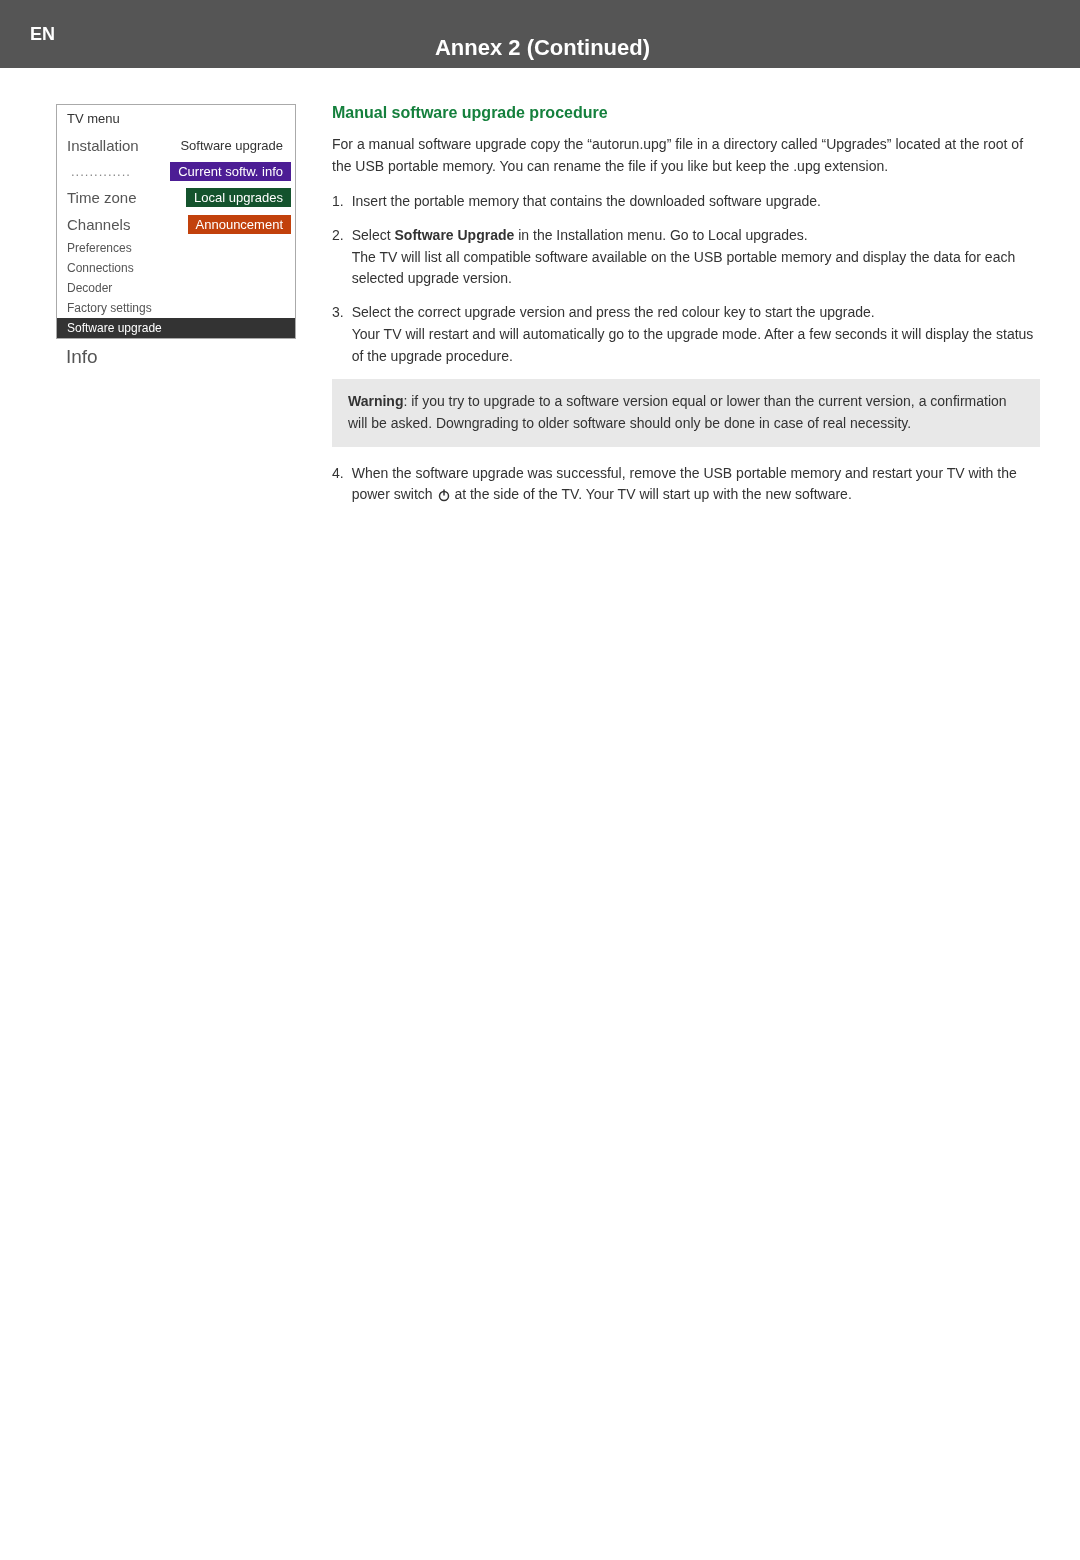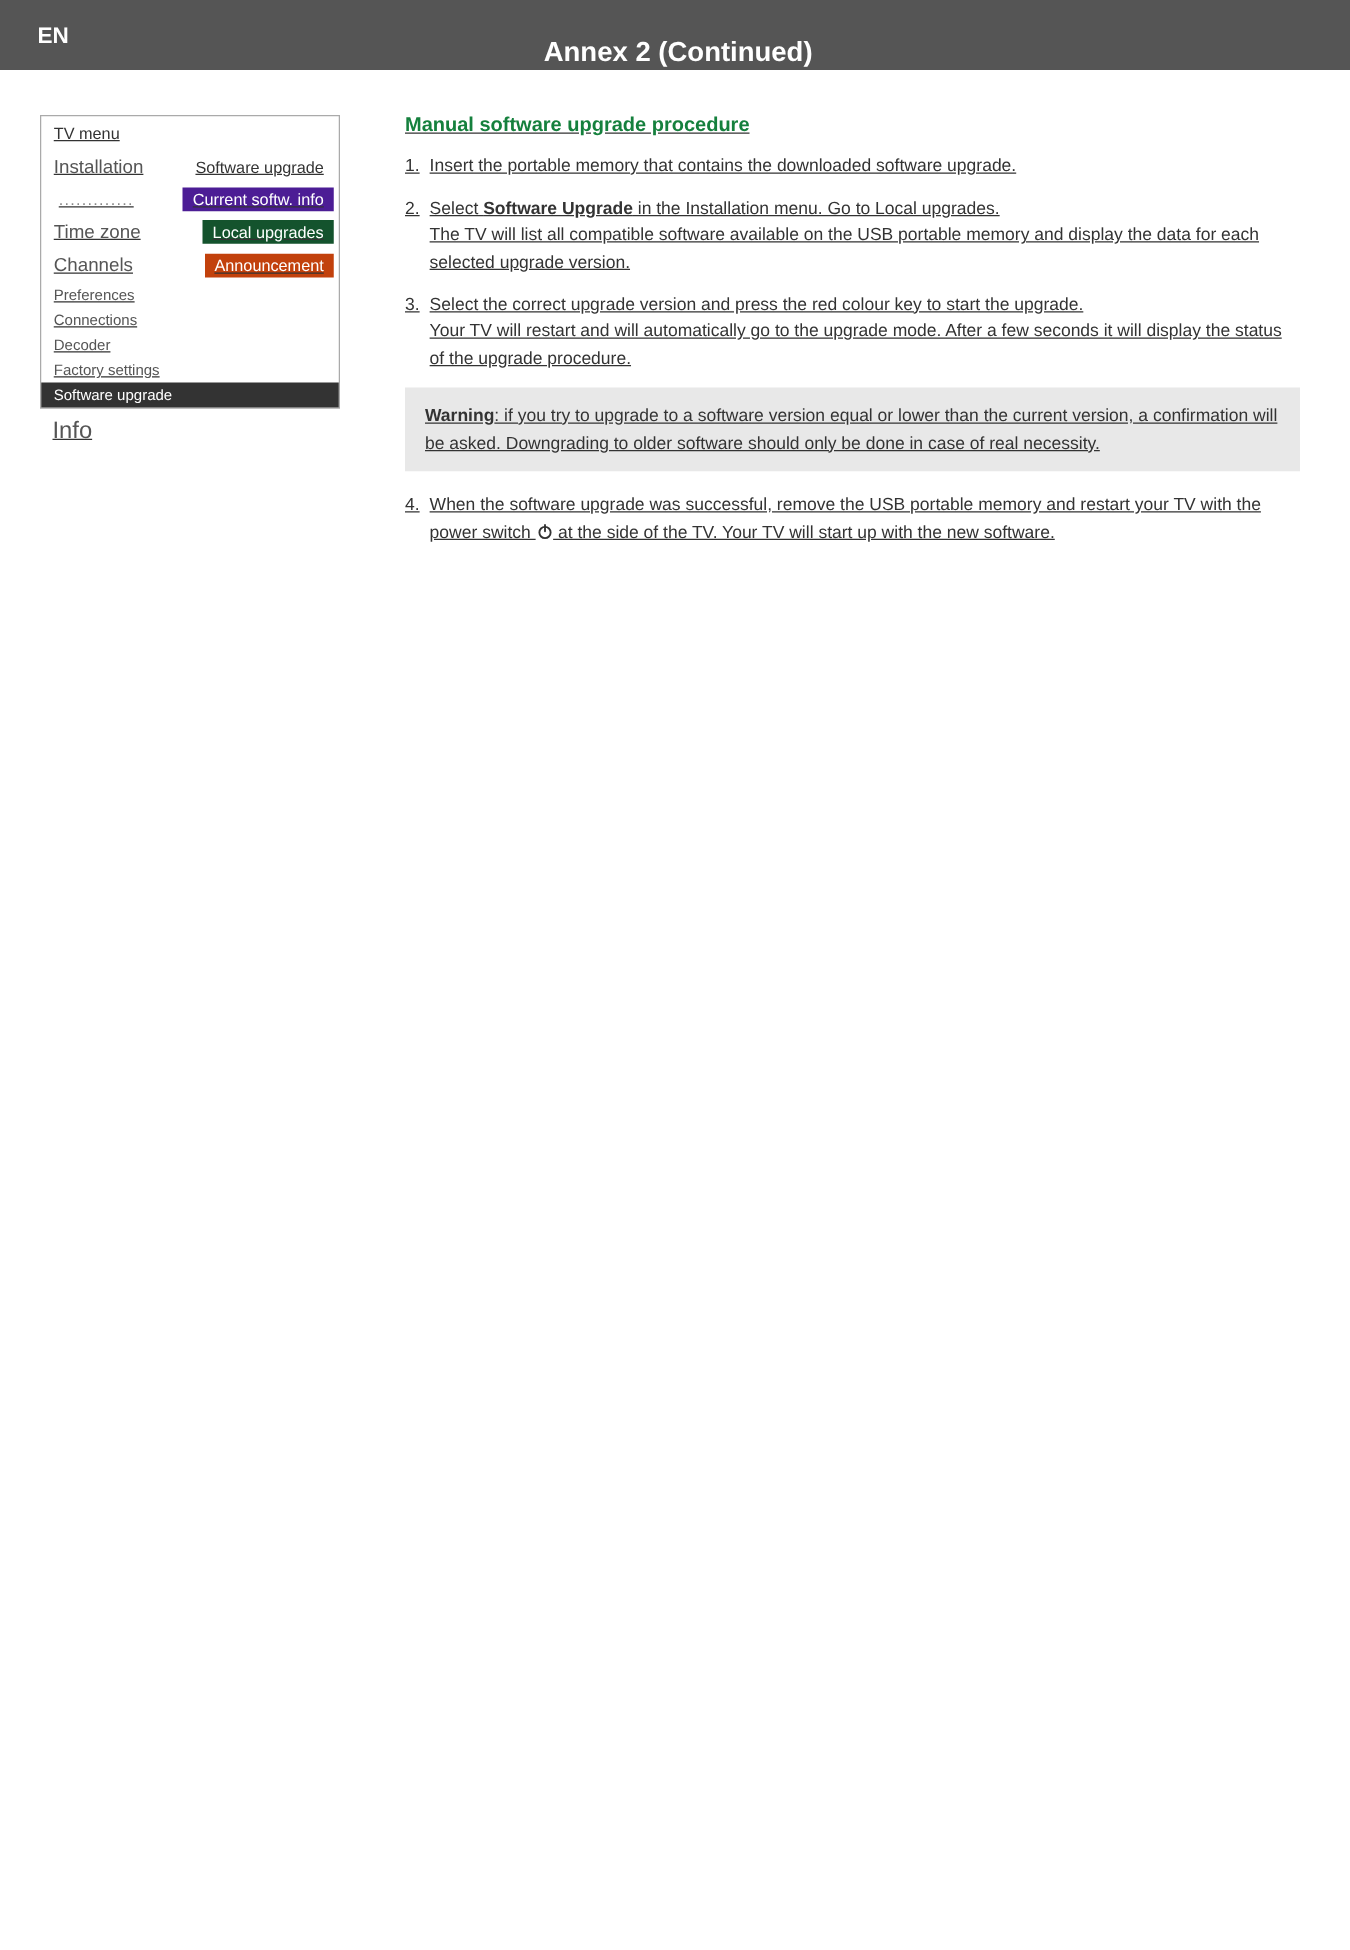--- a/index.html
+++ b/index.html
@@ -15,21 +15,21 @@
       font-family: Arial, Helvetica, sans-serif;
       font-size: 15px;
       color: #333;
     }
 
     .header-bar {
       background: #555555;
       display: flex;
       align-items: center;
       padding: 0 30px;
-      height: 56px;
+      height: 68px;
     }
 
     .header-en {
       color: #ffffff;
       font-weight: bold;
       font-size: 18px;
       margin-right: 20px;
     }
 
     .header-title {
@@ -37,23 +37,22 @@
       font-size: 22px;
       font-weight: bold;
       flex: 1;
       text-align: center;
       padding-right: 40px;
       margin-top: 28px;
     }
 
     .page-content {
       display: flex;
-      padding: 36px 40px 40px 32px;
-      gap: 52px;
-      text-decoration: underline;
+      padding: 36px 40px 40px 56px;
+      gap: 36px;
     }
 
     
     .left-column {
       width: 240px;
       flex-shrink: 0;
     }
 
     .tv-menu-box {
       border: 1px solid #aaa;
@@ -235,20 +234,21 @@
       <div class="menu-row-single selected-row">Software upgrade</div>
     </div>
 
     <div class="info-row">Info</div>
   </div>
 
   <div class="right-column">
 
     <p class="section-title">Manual software upgrade procedure</p>
 
+    <p class="body-text">For a manual software upgrade copy the “autorun.upg” file in a directory called “Upgrades” located at the root of the USB portable memory. You can rename the file if you like but keep the .upg extension.</p>
 
     <ol class="numbered-list">
 
       <li>
         <span class="list-number">1.</span>
         <span class="list-content">Insert the portable memory that contains the downloaded software upgrade.</span>
       </li>
 
       <li>
         <span class="list-number">2.</span>

